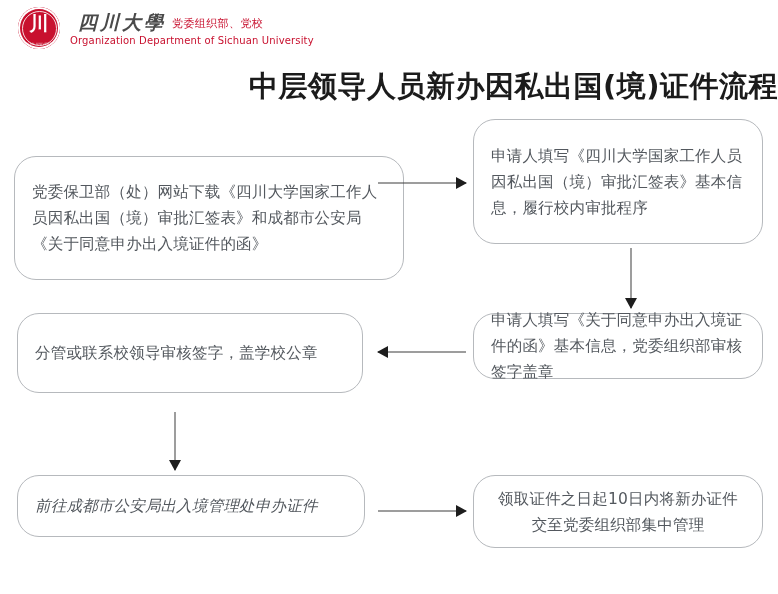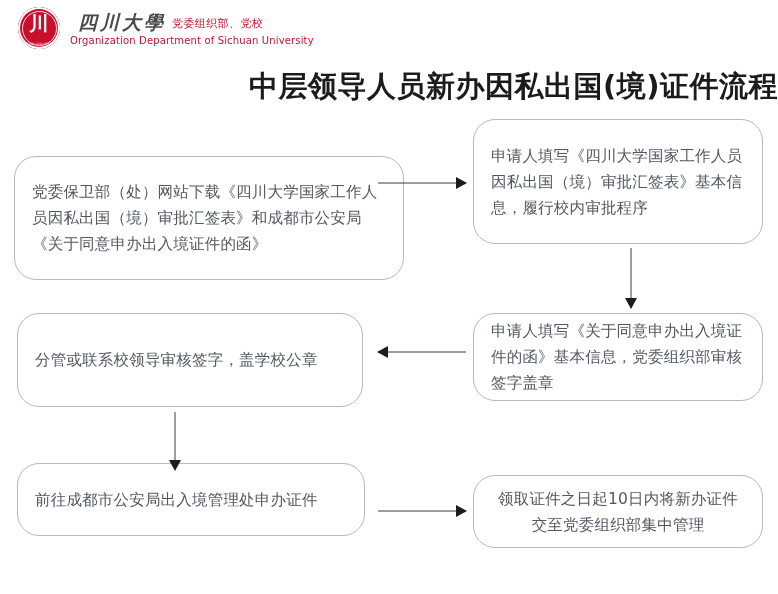--- a/index.html
+++ b/index.html
@@ -97,23 +97,23 @@
     line-height:26px;
     letter-spacing:.2px;
     padding:0 17px;
     display:flex;
     align-items:center;
   }
   .node .txt{display:block;width:100%;}
 
   #node1{left:14px; top:119px; width:390px; height:124px;margin-top:37px;}
   #node2{left:473px;top:119px; width:290px; height:125px;}
-  #node3{left:473px;top:313px; width:290px; height:88px;}
-  #node4{left:17px; top:313px; width:346px; height:94px;}
-  #node5{left:17px; top:463px; width:348px; height:73px;}
+  #node3{left:473px;top:313px; width:290px; height:66px;}
+  #node4{left:17px; top:313px; width:346px; height:80px;}
+  #node5{left:17px; top:475px; width:348px; height:62px;font-style:italic;}
   #node6{left:473px;top:475px; width:290px; height:73px;text-align:center;}
 
   
   .arrow{position:absolute;}
   .arrow .line-h{
     position:absolute;left:0;top:50%;height:0;
     border-top:1.6px solid #3d3d3d;
     width:100%;
     transform:translateY(-50%);
   }

